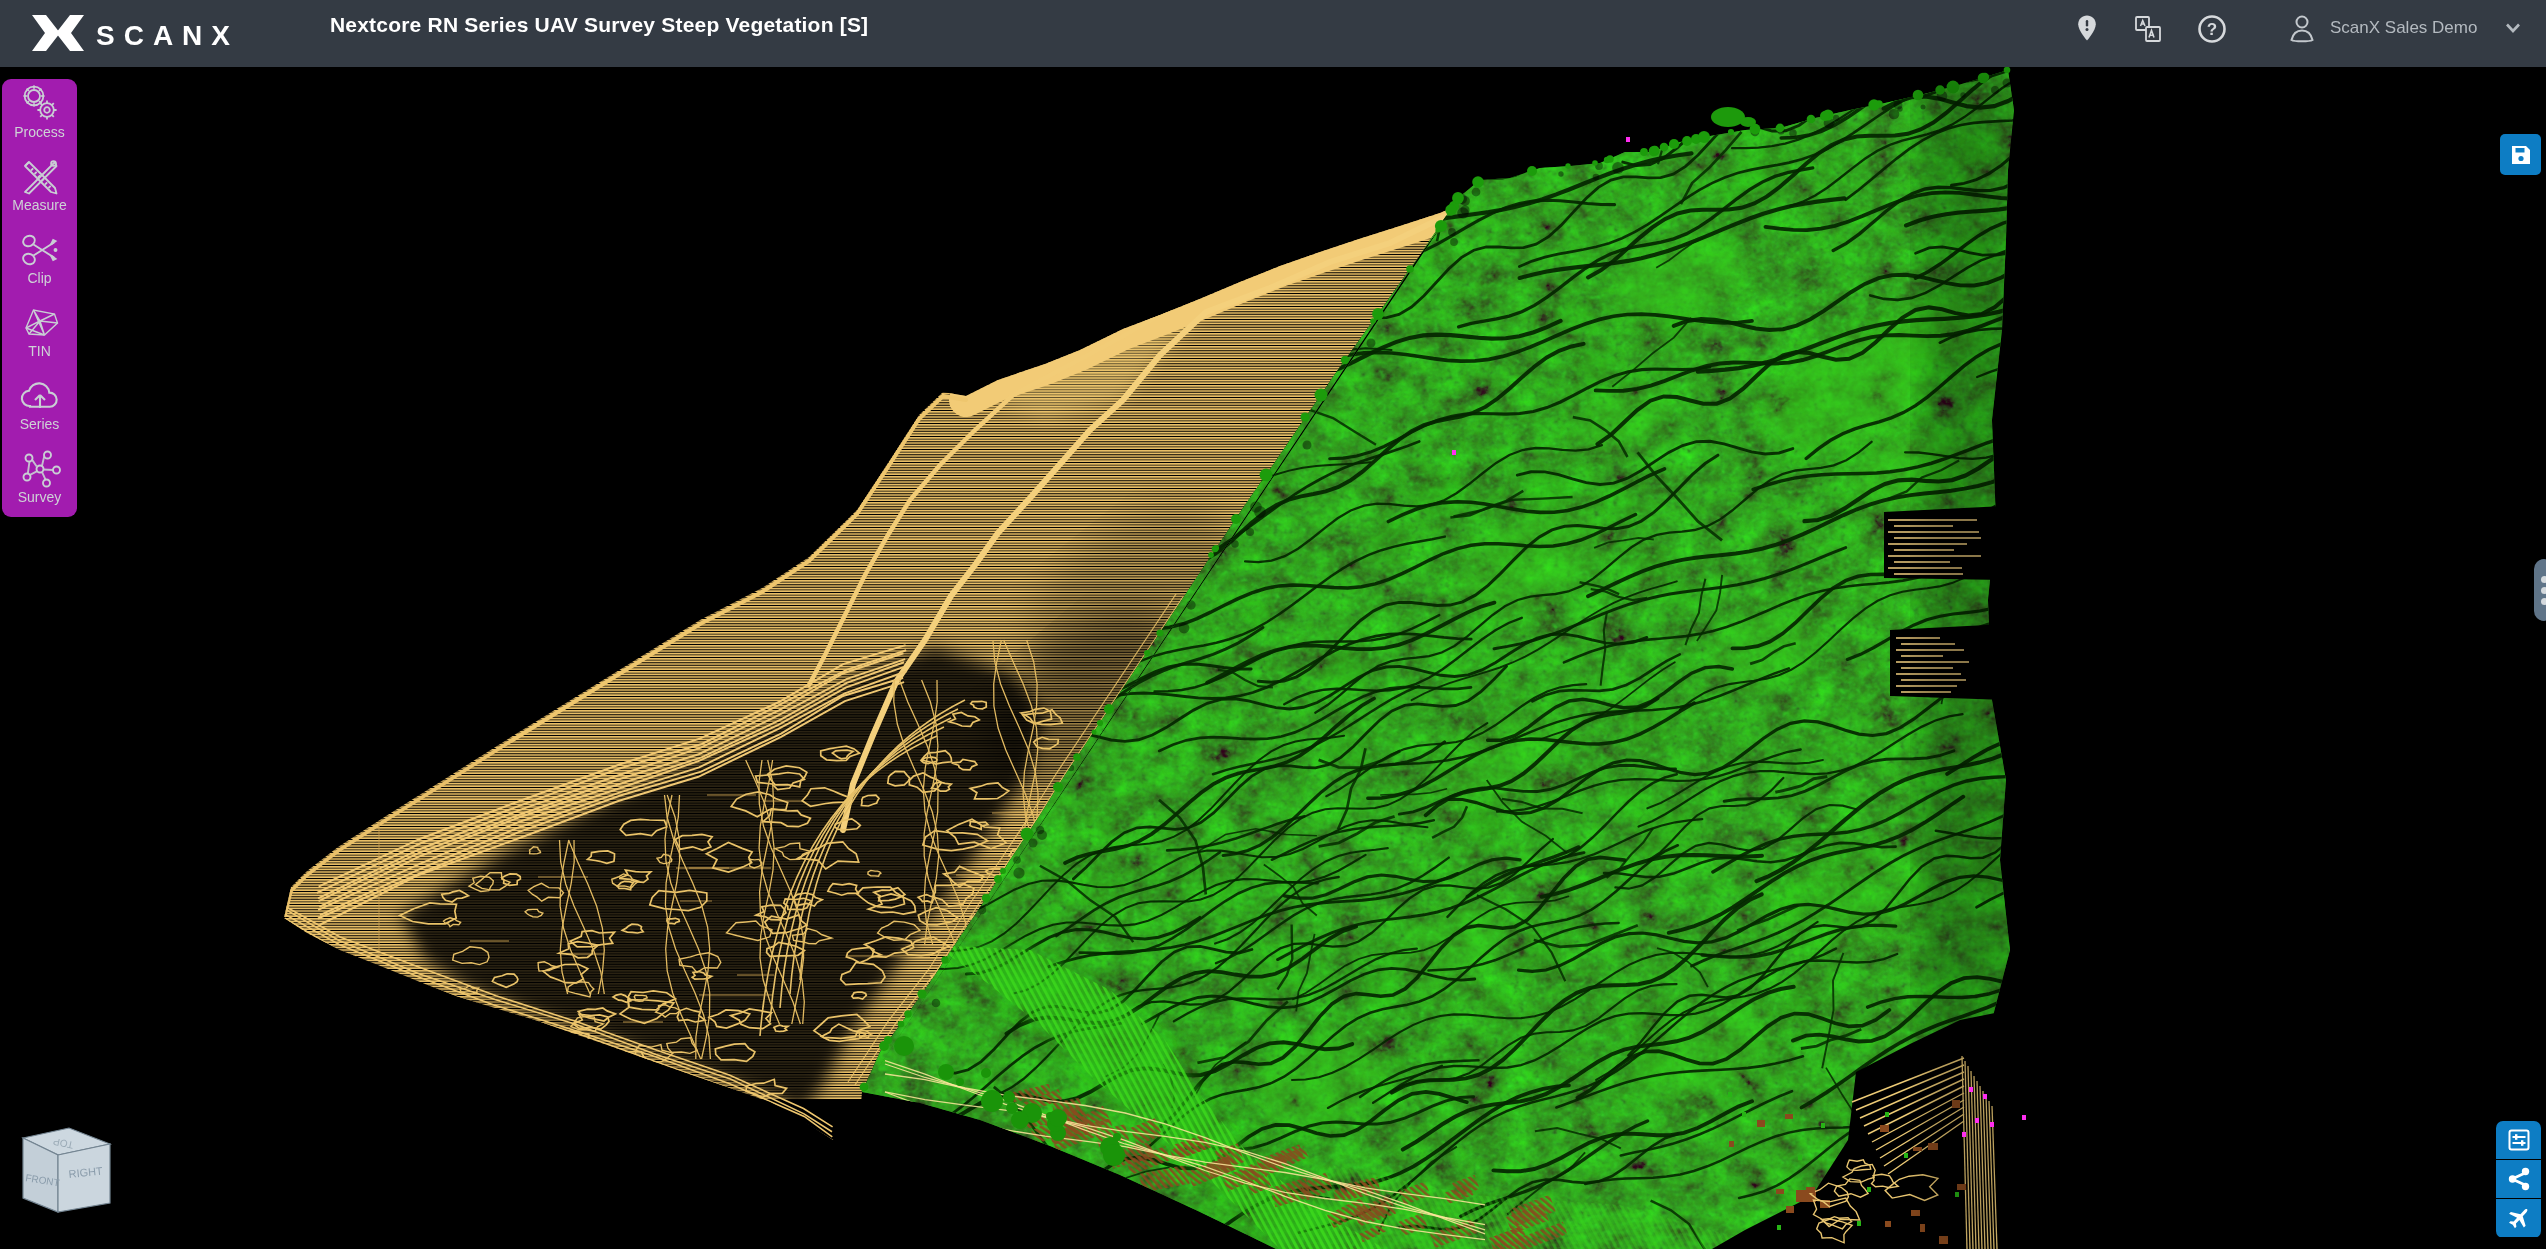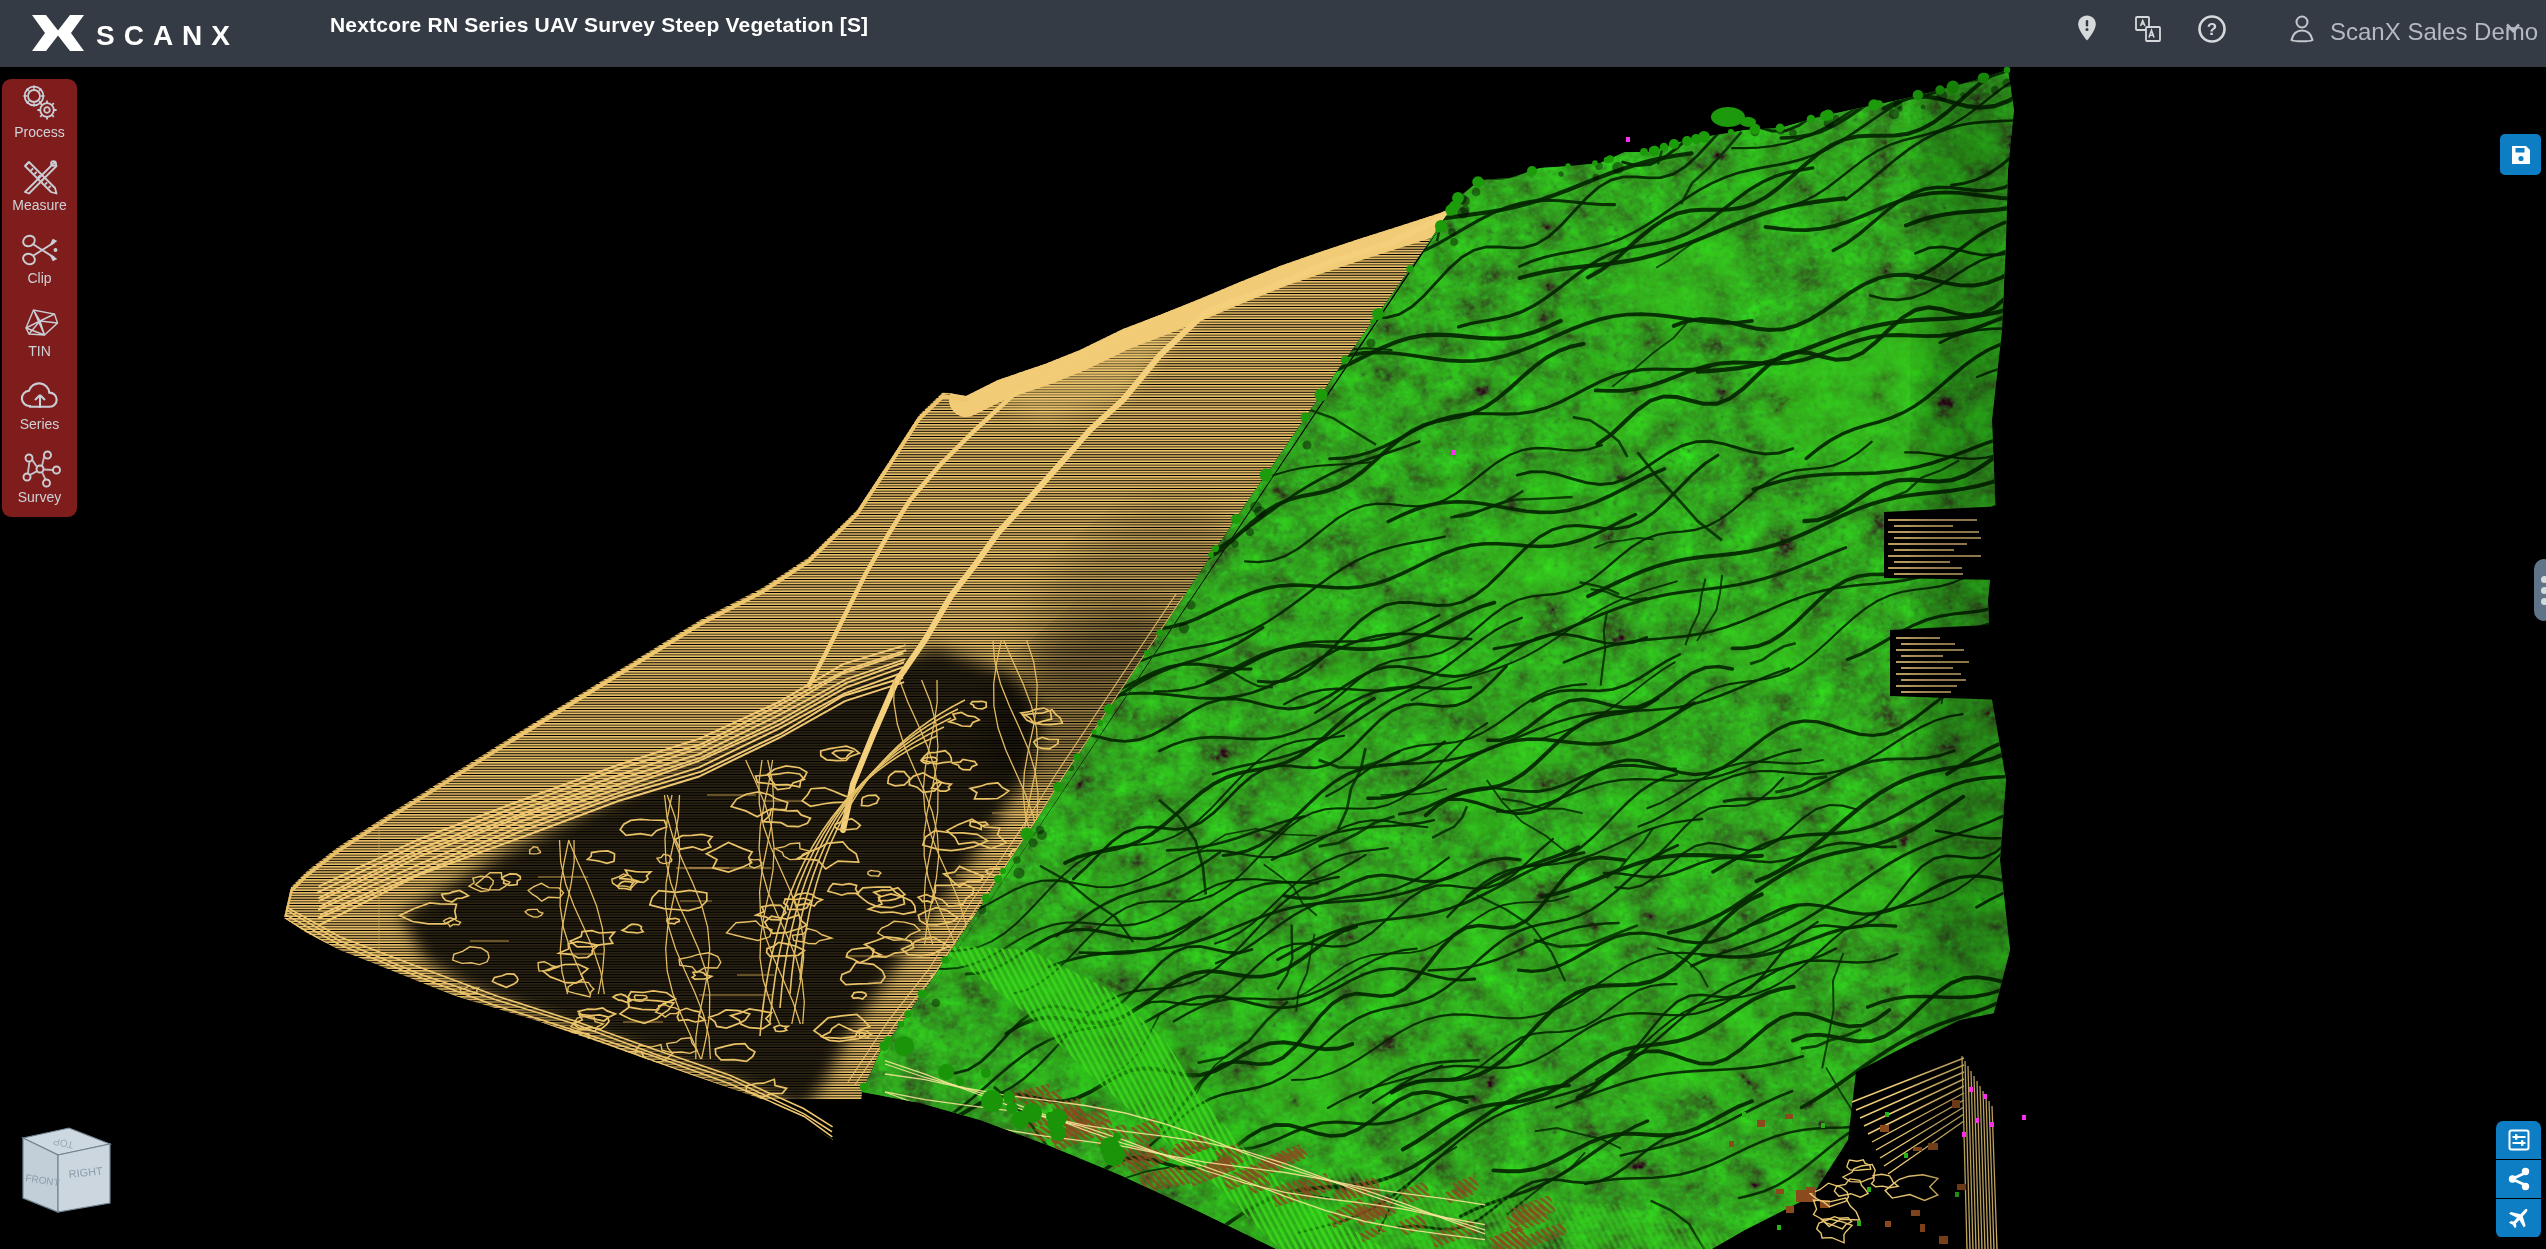--- a/index.html
+++ b/index.html
@@ -1,22 +1,22 @@
 <!DOCTYPE html>
 <html><head><meta charset="utf-8"><style>
 * { margin:0; padding:0; box-sizing:border-box; }
 html,body { width:2546px; height:1249px; background:#000; overflow:hidden; font-family:"Liberation Sans",sans-serif; }
 #art { position:absolute; left:0; top:0; z-index:0; }
 #header { position:absolute; left:0; top:0; width:2546px; height:67px; background:#343b44; z-index:5; }
 #logo { position:absolute; left:32px; top:14px; z-index:6; }
 #title { position:absolute; left:330px; top:13px; font-size:21px; font-weight:bold; color:#fff; letter-spacing:0.2px; z-index:6; }
 .hic { position:absolute; top:13px; z-index:6; }
-#uname { position:absolute; left:2330px; top:18px; font-size:24px; color:#b4bac0; z-index:6;text-align:center; }
+#uname { position:absolute; left:2330px; top:18px; font-size:17px; color:#b4bac0; z-index:6;text-align:center; }
 #chev { position:absolute; left:2505px; top:20px; z-index:6; width:16px; height:16px; }
-#sidebar { position:absolute; left:2px; top:79px; width:75px; height:438px; background:#7f1d1d; border-radius:9px; z-index:5; }
+#sidebar { position:absolute; left:2px; top:79px; width:75px; height:438px; background:#a21caf; border-radius:9px; z-index:5; }
 .tool { height:73px; text-align:center; padding-top:3px; }
 .ticon { height:45px; }
 .tlabel { font-size:14px; color:#ced2d6; margin-top:-3px; }
 #save { position:absolute; left:2500px; top:134px; width:41px; height:41px; background:#0d7dc4; border-radius:5px; z-index:5; display:flex; align-items:center; justify-content:center; }
 #stack { position:absolute; left:2496px; top:1121px; width:45px; z-index:5; border-radius:7px; overflow:hidden; }
 .sbtn { width:45px; height:38px; background:#0d7dc4; display:flex; align-items:center; justify-content:center; margin-bottom:1px; }
 #handle { position:absolute; left:2534px; top:559px; width:20px; height:62px; background:#5f7488; border-radius:11px; z-index:5; }
 .hdot { position:absolute; left:7px; width:7px; height:7px; border-radius:50%; background:#d4d9dd; }
 #cube { position:absolute; left:16px; top:1115px; z-index:5; }
 </style></head>

